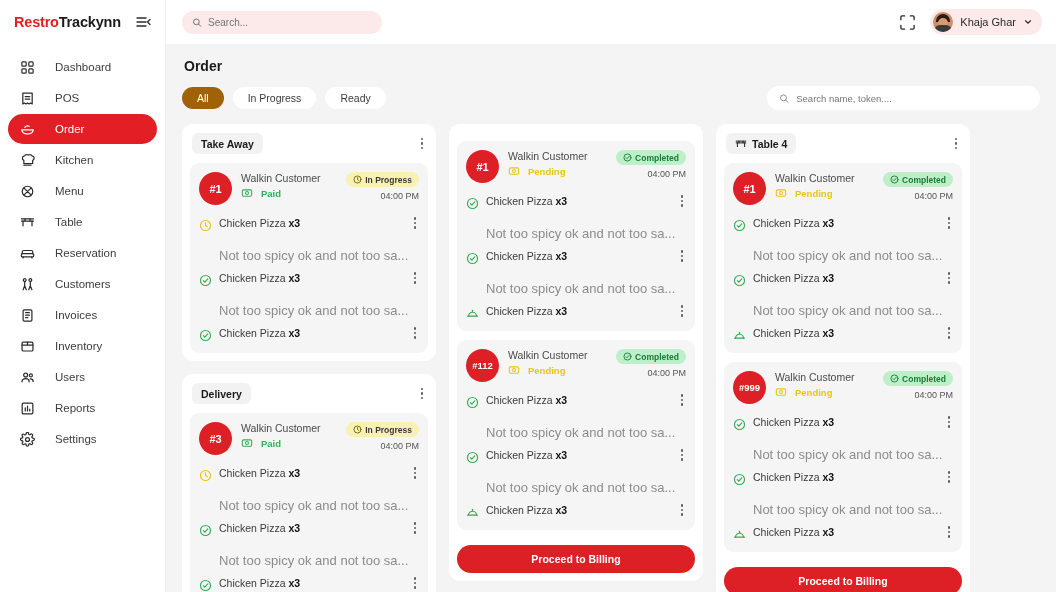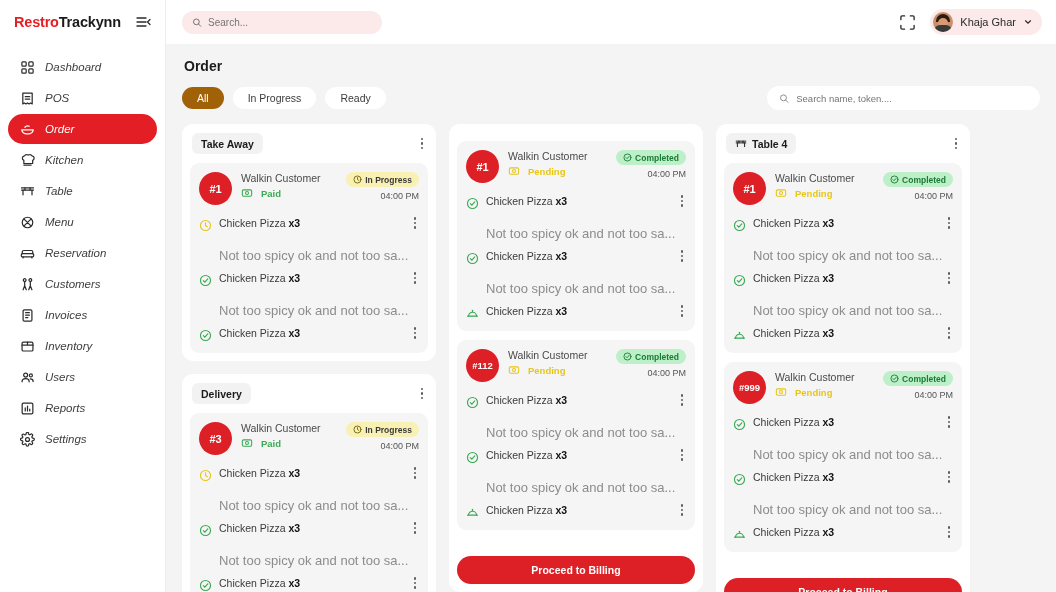--- a/index.html
+++ b/index.html
@@ -24,25 +24,24 @@
   .brand { font-size: 14.5px; font-weight: bold; letter-spacing: -0.2px; white-space: nowrap; }
   .brand .b1 { color: #e31e24; }
   .brand .b2 { color: #1b1b1b; }
   .collapse-btn {
     margin-left: auto; width: 18px; height: 18px;
     display: flex; align-items: center; justify-content: center;
     cursor: pointer;
   }
   .nav { padding: 8px 8px 0 8px; display: flex; flex-direction: column; gap: 1px; }
   .nav-item {
-    display: flex; align-items: center; gap: 10px;
+    display: flex; align-items: center; gap: 20px;
     height: 30px; padding: 0 12px; border-radius: 16px;
     font-size: 11.5px; color: #3d3d3d; cursor: pointer;
     white-space: nowrap;
-    font-style: italic;
   }
   .nav-item .ico { width: 15px; height: 15px; flex: none; display:flex; align-items:center; justify-content:center; }
   .nav-item.active { background: #e31e24; color: #fff; font-weight: normal; }
   .nav-item.active .ico svg { stroke: #fff; }
   .nav-item:not(.active) .ico svg { stroke: #2b2b2b; }
 
   
   .main { flex: 1; display: flex; flex-direction: column; min-width: 0; }
   .topbar {
     height: 44px; background: #fff; display: flex; align-items: center;
@@ -132,21 +131,21 @@
 
   .items { margin-top: 7px; display: flex; flex-direction: column; }
   .item-row { display: flex; align-items: flex-start; gap: 7px; padding: 5px 0 4px 0; }
   .item-ico { width: 13px; height: 13px; flex: none; margin-top: 1px; }
   .item-body { flex: 1; min-width: 0; }
   .item-name { font-size: 10.5px; color: #3a3a3a; white-space: nowrap; }
   .item-name b { color: #111; font-weight: bold; }
   .item-note { font-size: 13px; color: #8c8c8c; margin-top: 19px; white-space: nowrap; }
 
   .billing-btn {
-    margin-top: 26px; height: 28px; background: #dd1f26; color: #fff;
+    margin-top: 15px; height: 28px; background: #dd1f26; color: #fff;
     border: none; border-radius: 14px; width: 100%;
     font-family: inherit; font-size: 10.5px; font-weight: bold; cursor: pointer;
   }
 </style>
 </head>
 <body>
 
 <div class="app">
 
   <aside class="sidebar">
@@ -196,37 +195,37 @@
             <svg viewBox="0 0 16 16" fill="none" stroke="#2b2b2b" stroke-width="1.3" stroke-linecap="round" stroke-linejoin="round">
               <path d="M4.1 11.2V7.9a2.5 2.5 0 0 1 .6-4.8 2.6 2.6 0 0 1 2.5-1.4 2.6 2.6 0 0 1 1.6.6 2.6 2.6 0 0 1 1.6-.6 2.6 2.6 0 0 1 2.5 1.4 2.5 2.5 0 0 1 .6 4.8v3.3z"></path>
               <path d="M4.1 12.9h7.8"></path>
             </svg>
           </span>
           <span>Kitchen</span>
         </div>
         <div class="nav-item">
           <span class="ico">
             <svg viewBox="0 0 16 16" fill="none" stroke="#2b2b2b" stroke-width="1.3" stroke-linecap="round" stroke-linejoin="round">
+              <circle cx="8" cy="8" r="5.6"></circle>
+              <path d="M4.6 4.6 11.4 11.4M11.4 4.6 4.6 11.4"></path>
+            </svg>
+          </span>
+          <span>Menu</span>
+        </div>
+        <div class="nav-item">
+          <span class="ico">
+            <svg viewBox="0 0 16 16" fill="none" stroke="#2b2b2b" stroke-width="1.3" stroke-linecap="round" stroke-linejoin="round">
               <path d="M1.6 6.5h12.8"></path>
               <path d="M3.2 6.5v5"></path>
               <path d="M12.8 6.5v5"></path>
               <path d="M5.3 6.5V4.2M10.7 6.5V4.2"></path>
               <path d="M1.6 4.2h12.8"></path>
             </svg>
           </span>
           <span>Table</span>
-        </div>
-        <div class="nav-item">
-          <span class="ico">
-            <svg viewBox="0 0 16 16" fill="none" stroke="#2b2b2b" stroke-width="1.3" stroke-linecap="round" stroke-linejoin="round">
-              <circle cx="8" cy="8" r="5.6"></circle>
-              <path d="M4.6 4.6 11.4 11.4M11.4 4.6 4.6 11.4"></path>
-            </svg>
-          </span>
-          <span>Menu</span>
         </div>
         <div class="nav-item">
           <span class="ico">
             <svg viewBox="0 0 16 16" fill="none" stroke="#2b2b2b" stroke-width="1.3" stroke-linecap="round" stroke-linejoin="round">
               <path d="M2.4 8.2V6.4c0-.9.7-1.6 1.6-1.6h8c.9 0 1.6.7 1.6 1.6v1.8"></path>
               <rect x="1.4" y="8.2" width="13.2" height="3.4" rx="1.3"></rect>
               <path d="M3.3 11.6v1.2M12.7 11.6v1.2"></path>
             </svg>
           </span>
           <span>Reservation</span>

